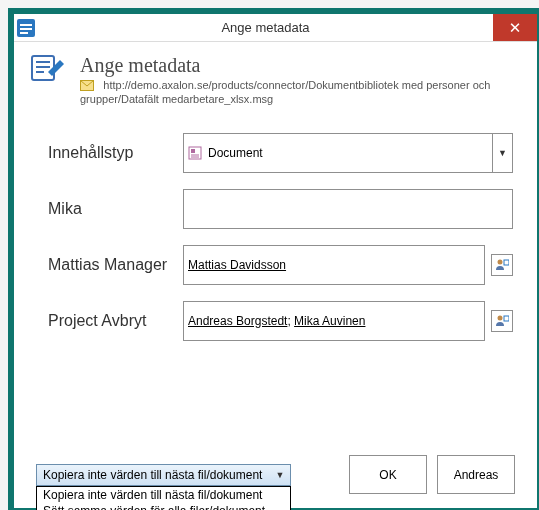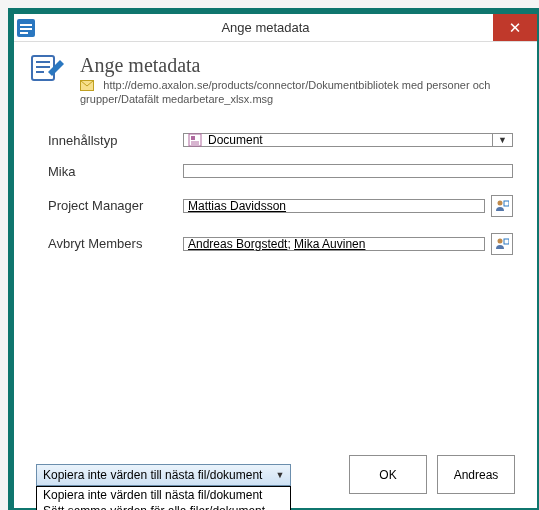--- a/index.html
+++ b/index.html
@@ -70,26 +70,26 @@
   
   .form {
     padding: 16px 24px 10px 34px;
   }
   .row {
     display: flex; align-items: center;
     margin-bottom: 16px;
   }
   .row label {
     width: 135px;
-    font-size: 13px;
+    font-size: 16px;
     color: #333;
   }
   .row .field {
     flex: 1;
-    height: 14px;
+    height: 40px;
     border: 1px solid #8f8f8f;
     display: flex; align-items: center;
     padding: 0 4px;
     font-size: 12px;
     position: relative;
     background: #fff;
   }
   .row .field.dropdown {
     padding-left: 4px;
   }
@@ -218,37 +218,37 @@
         <span class="dd-arrow">▼</span>
       </div>
     </div>
 
     <div class="row">
       <label>Mika</label>
       <input class="field" type="text" style="flex: 1 1 0%;" value="">
     </div>
 
     <div class="row">
-      <label>Project Manager</label>
+      <label>Mattias Manager</label>
       <div class="field">
         <span class="underlined">Mattias Davidsson</span>
       </div>
       <div class="person-btn">
         <span>
           <svg width="14" height="14" viewBox="0 0 14 14">
             <circle cx="5" cy="4" r="2.5" fill="#c08a4a"></circle>
             <path d="M1 12 Q1 8 5 8 Q9 8 9 12 Z" fill="#5577aa"></path>
             <rect x="9" y="2" width="5" height="5" fill="none" stroke="#2a77c0"></rect>
           </svg>
         </span>
       </div>
     </div>
 
     <div class="row">
-      <label>Avbryt Members</label>
+      <label>Project Avbryt</label>
       <div class="field">
         <span>
           <span class="underlined">Andreas Borgstedt</span>; <span class="underlined">Mika Auvinen</span>
         </span>
       </div>
       <div class="person-btn">
         <span>
           <svg width="14" height="14" viewBox="0 0 14 14">
             <circle cx="5" cy="4" r="2.5" fill="#c08a4a"></circle>
             <path d="M1 12 Q1 8 5 8 Q9 8 9 12 Z" fill="#5577aa"></path>

